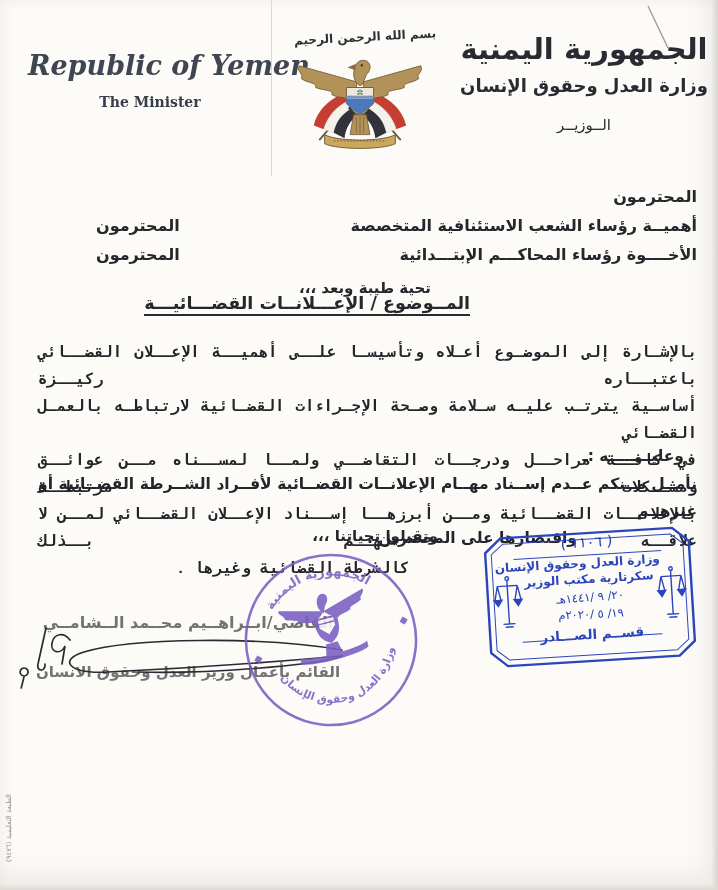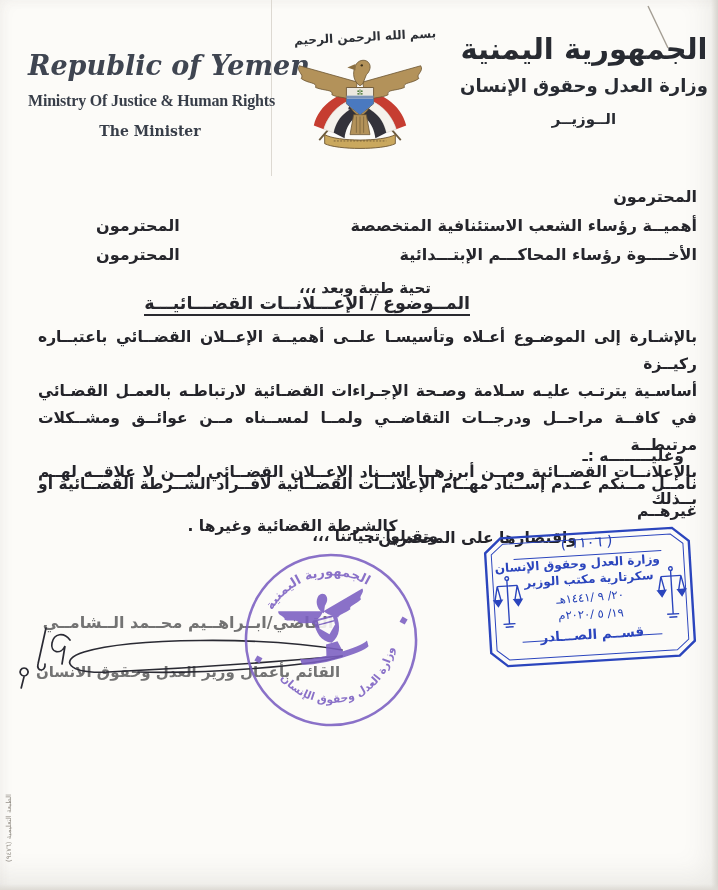--- a/index.html
+++ b/index.html
@@ -21,34 +21,34 @@
   .en-ministry{font-family:"Liberation Serif",serif;font-weight:bold;font-size:16px;margin-top:11px;letter-spacing:-.2px;white-space:nowrap;color:#383e49;}
   .en-minister{font-family:"DejaVu Serif",serif;font-weight:bold;font-size:14px;margin-top:13px;color:#383e49;}
 
   .bismillah{position:absolute;left:292px;top:30px;width:146px;text-align:center;
     font-weight:bold;font-size:12px;color:#2d3036;transform:rotate(-3deg);direction:rtl;}
   .emblem{position:absolute;left:283px;top:50px;width:154px;height:104px;}
 
   .hdr-right{position:absolute;right:8px;top:32px;width:252px;text-align:center;direction:rtl;color:#282b32;}
   .ar-country{font-size:29px;font-weight:bold;white-space:nowrap;}
   .ar-ministry{font-size:18px;font-weight:bold;margin-top:9px;white-space:nowrap;}
-  .ar-minister{font-size:15px;font-weight:bold;margin-top:14px;letter-spacing:1px;}
+  .ar-minister{font-size:15px;font-weight:normal;margin-top:20px;letter-spacing:1px;}
 
   
   .recipients{position:absolute;right:21px;left:96px;top:185px;direction:rtl;}
   .rec-row{display:flex;justify-content:space-between;font-weight:bold;font-size:16px;
     line-height:24px;margin-bottom:5px;white-space:nowrap;}
 
   
   .greeting{position:absolute;right:287px;top:279px;direction:rtl;font-weight:bold;font-size:15px;}
   .subject{position:absolute;right:248px;top:293px;direction:rtl;font-weight:bold;font-size:17.5px;
     border-bottom:2.5px solid #2a2a30;padding-bottom:1px;}
   .para{position:absolute;left:38px;right:21px;direction:rtl;font-weight:bold;
     font-size:15.5px;line-height:27px;color:#24242a;}
-  .p1{top:324px;}
+  .p1{top:340px;font-family:Liberation Mono, monospace;}
   .p2{top:471px;}
   .jline{text-align:justify;text-align-last:justify;}
   .tail1{padding-left:0;padding-right:150px;text-align:center;}
   .tail2{padding-right:120px;text-align:right;}
   .therefore{position:absolute;right:34px;top:447px;direction:rtl;font-weight:bold;font-size:15.5px;}
   .closing{position:absolute;right:280px;top:527px;direction:rtl;font-weight:bold;font-size:15px;}
 
   
   .sig{position:absolute;left:18px;top:577px;width:340px;text-align:center;direction:rtl;color:#737373;margin-top:36px;}
   .sig-name{font-weight:bold;font-size:16px;white-space:nowrap;}
@@ -72,21 +72,20 @@
   .pen-mark{position:absolute;left:640px;top:4px;width:34px;height:48px;}
 </style>
 </head>
 <body>
 
 <div class="page">
   <div class="fold-line"></div>
 
   <div class="hdr-left">
     <div class="en-country">Republic of Yemen</div>
-    <div class="en-ministry">Ministry Of Justice &amp; Human Rights</div>
     <div class="en-minister">The Minister</div>
   </div>
 
   <div class="bismillah">بسم الله الرحمن الرحيم</div>
 
   <svg class="emblem" viewBox="0 0 170 112">
 
     <path d="M40,98 L94,36" stroke="#6b5a3e" stroke-width="2" fill="none"></path>
     <path d="M130,98 L76,36" stroke="#6b5a3e" stroke-width="2" fill="none"></path>
     <path d="M92,33 l4,5 -5,3 z M78,33 l-4,5 5,3 z" fill="#6b5a3e"></path>

